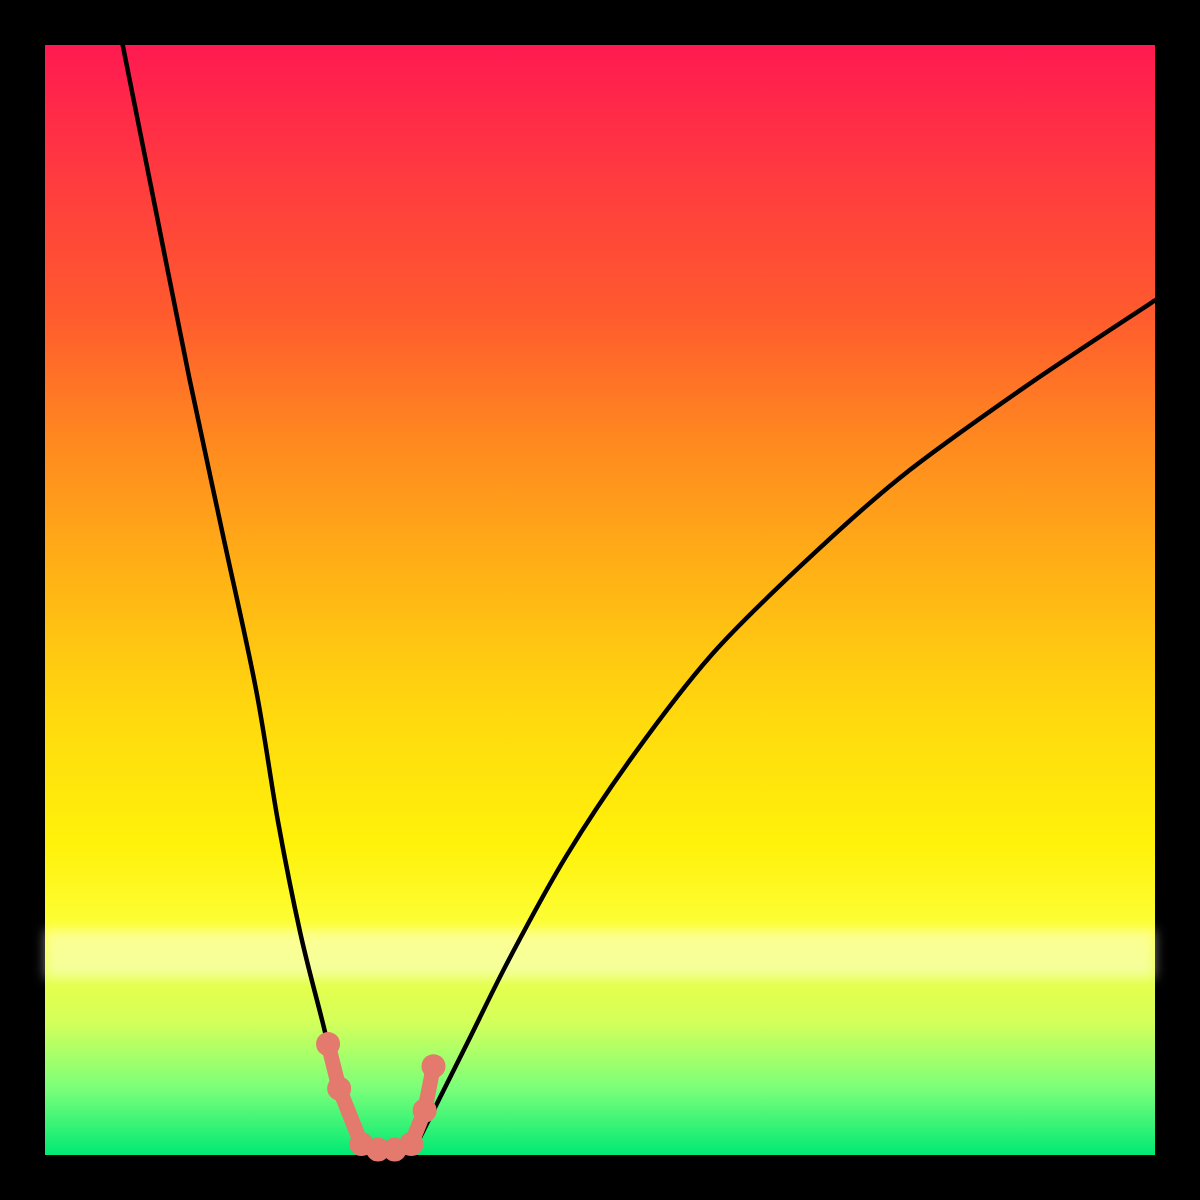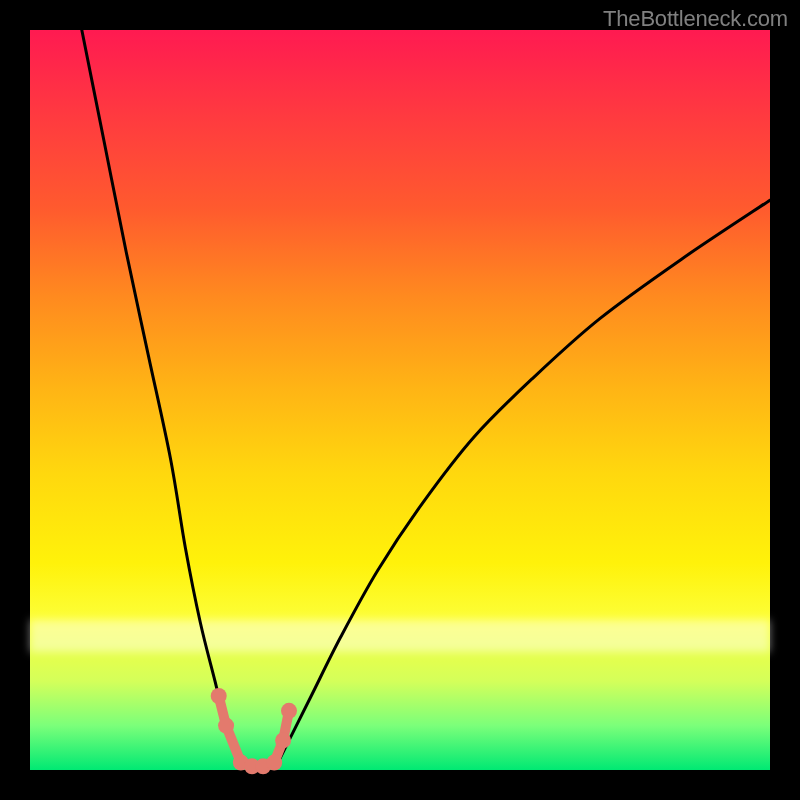--- a/index.html
+++ b/index.html
@@ -78,21 +78,20 @@
     fill: none;
     stroke: #e37a6d;
     stroke-width: 10px;
     stroke-linecap: round;
   }
 </style>
 </head>
 <body>
 
 <div class="frame">
-  <div class="watermark">TheBottleneck.com</div>
   <div class="plot">
     <div class="white-band"></div>
     <svg class="curves" viewBox="0 0 740 740">
       <path id="left-curve" class="curve-line" d="M 51.800000000000004 0 C 55.5 18.5, 66.6 74, 74 111 C 81.4 148, 88.8 186.23333333333335, 96.2 222 C 103.60000000000001 257.76666666666665, 111 291.0666666666666, 118.4 325.59999999999997 C 125.80000000000001 360.1333333333333, 134.43333333333334 397.1333333333333, 140.6 429.2 C 146.76666666666665 461.26666666666665, 150.46666666666667 490.8666666666667, 155.4 518 C 160.33333333333334 545.1333333333333, 165.26666666666668 569.8, 170.20000000000002 592 C 175.13333333333335 614.2, 180.68333333333334 633.9333333333334, 185 651.2 C 189.31666666666666 668.4666666666667, 192.40000000000003 683.2666666666667, 196.10000000000002 695.6 C 199.8 707.9333333333334, 203.50000000000003 717.8000000000001, 207.20000000000002 725.2 C 210.9 732.6, 216.45 737.5333333333333, 218.29999999999998 740"></path>
       <path id="right-curve" class="curve-line" d="M 244.20000000000002 740 C 246.66666666666669 735.0666666666666, 252.83333333333334 722.7333333333333, 259 710.4 C 265.1666666666667 698.0666666666666, 272.56666666666666 683.2666666666667, 281.2 666 C 289.8333333333333 648.7333333333333, 299.70000000000005 627.7666666666667, 310.8 606.8 C 321.9 585.8333333333333, 334.2333333333333 562.4000000000001, 347.79999999999995 540.2 C 361.3666666666666 518, 376.1666666666667 495.8, 392.20000000000005 473.6 C 408.2333333333334 451.40000000000003, 425.5 427.9666666666667, 444 407 C 462.5 386.0333333333333, 482.23333333333335 367.5333333333333, 503.20000000000005 347.79999999999995 C 524.1666666666667 328.0666666666666, 545.1333333333334 308.33333333333337, 569.8000000000001 288.6 C 594.4666666666667 268.8666666666667, 622.8333333333334 249.13333333333338, 651.2 229.40000000000003 C 679.5666666666667 209.66666666666669, 725.2 180.0666666666666, 740 170.19999999999993"></path>
       <path id="marker-path" class="marker-stroke" d="M188.70000000000002 666 L196.10000000000002 695.6 L210.89999999999998 732.6 L222 736.3 L233.1 736.3 L244.20000000000002 732.6 L253.08 710.4 L259 680.8 "></path>
       <g id="marker-dots">
           <circle cx="188.70000000000002" cy="666" r="8" class="marker"></circle>
           <circle cx="196.10000000000002" cy="695.6" r="8" class="marker"></circle>
           <circle cx="210.89999999999998" cy="732.6" r="8" class="marker"></circle>

